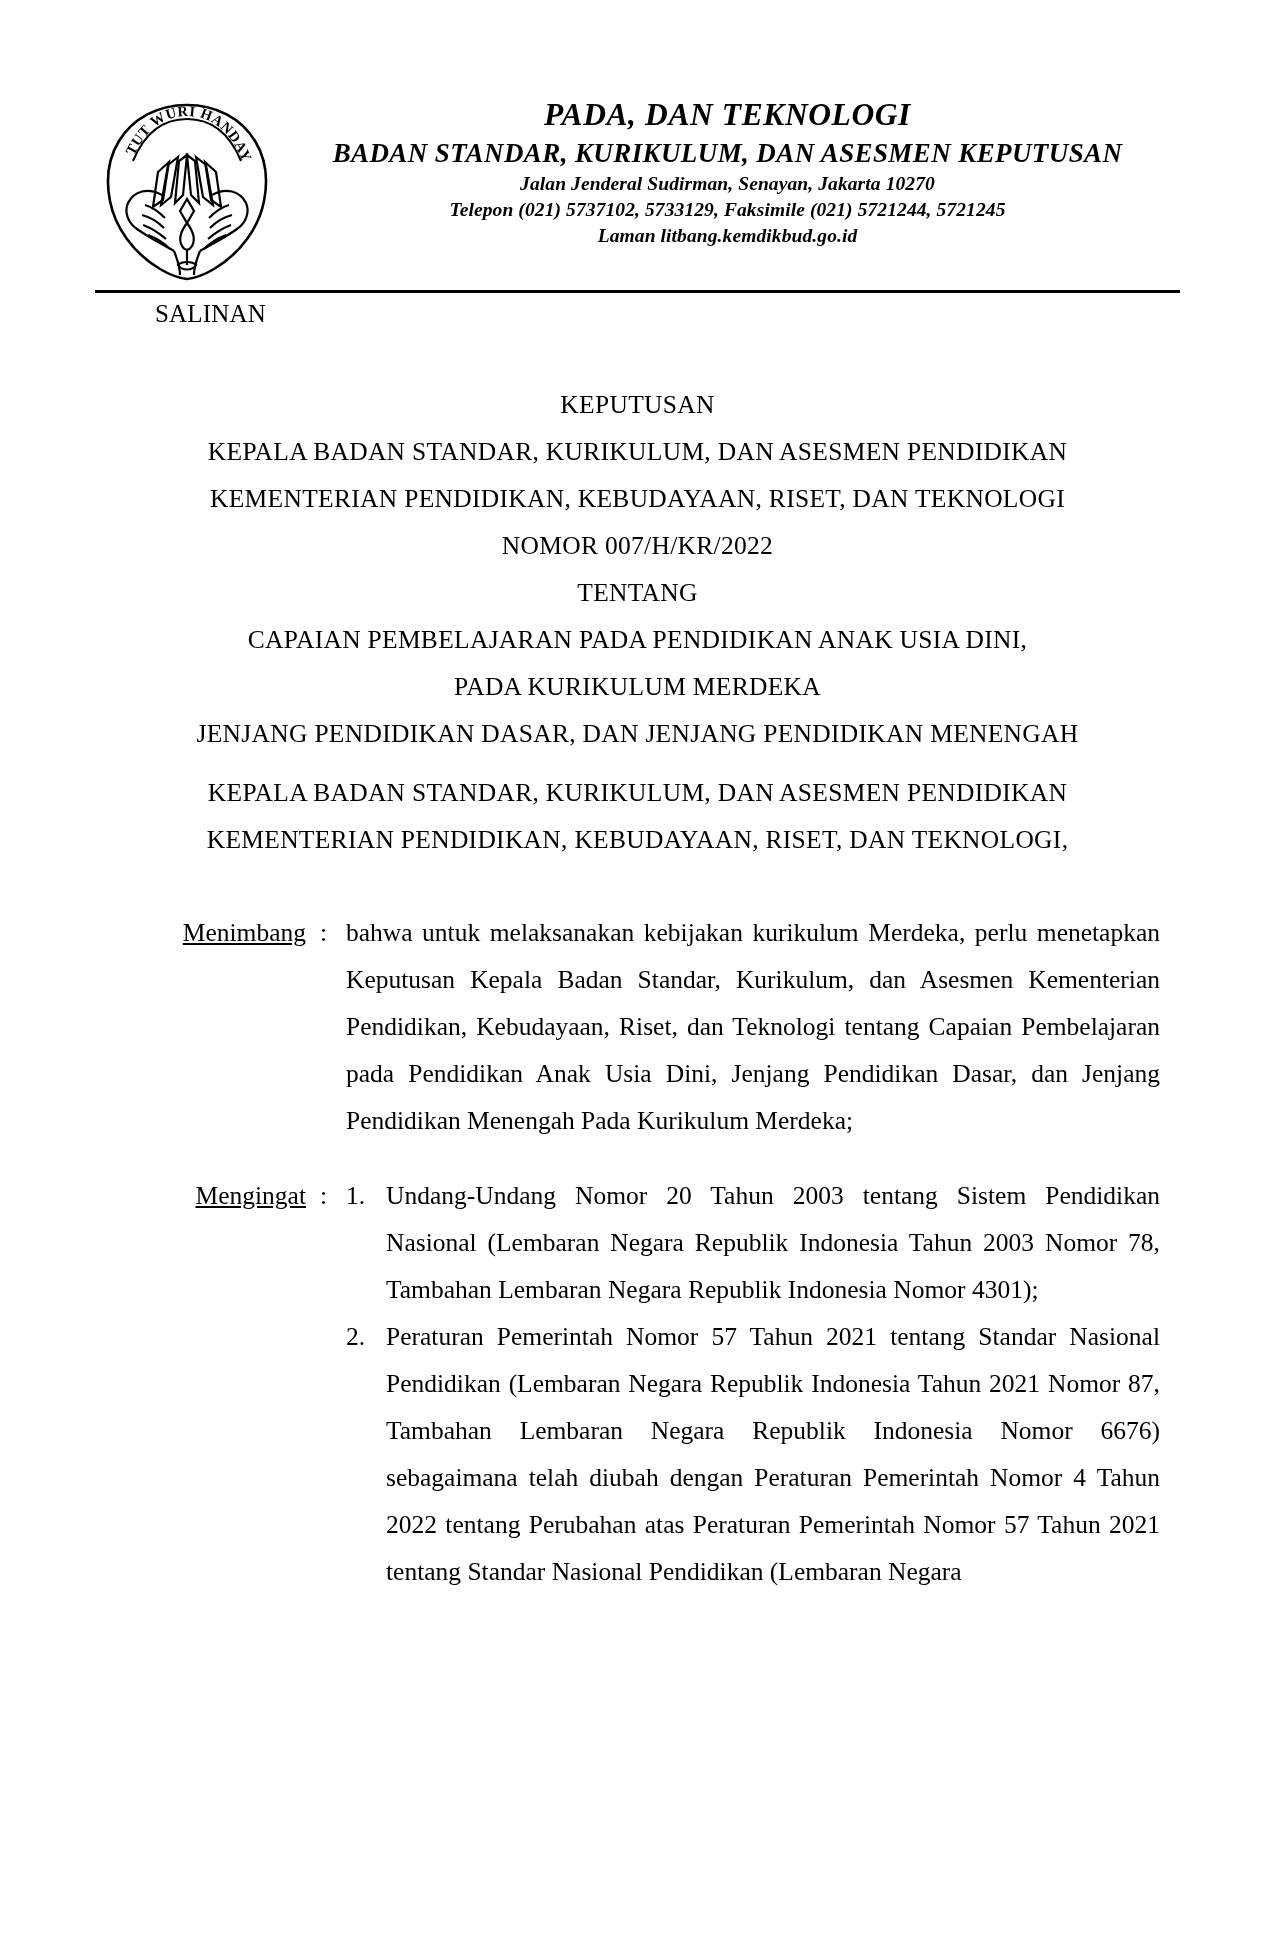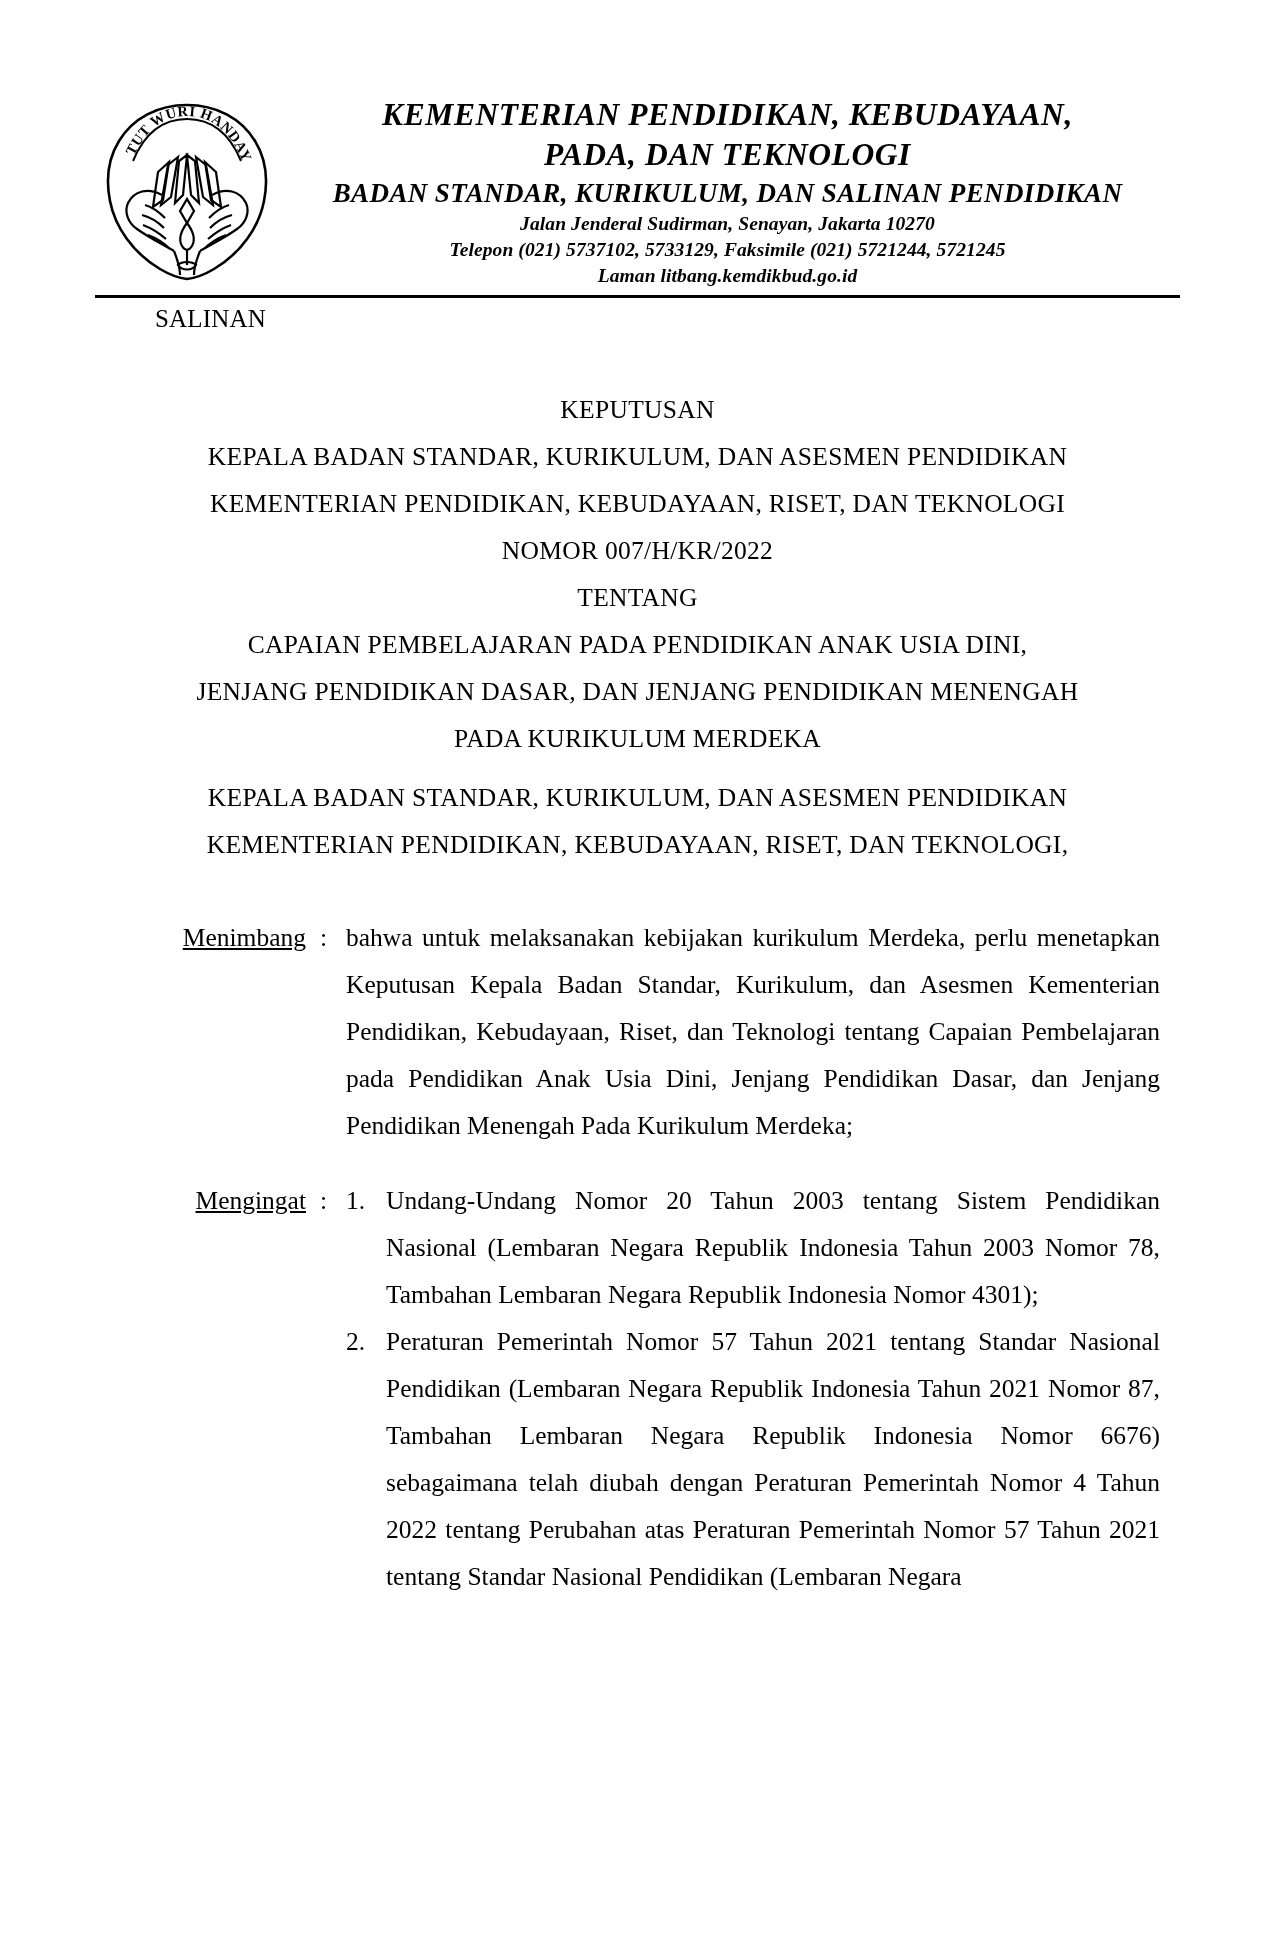--- a/index.html
+++ b/index.html
@@ -220,44 +220,43 @@
             <path d="M131 126 C 123 129, 115 134, 108 140"></path>
             <path d="M126 136 C 118 139, 110 144, 104 150"></path>
 
             <path d="M74 152 C 78 162, 80 170, 80 176"></path>
             <path d="M100 152 C 96 162, 94 170, 94 176"></path>
           </g>
         </svg>
       </div>
 
       <div class="lh-text">
-        <div class="lh-l1">KEMENTERIAN PENDIDIKAN, KEBUDAYAAN,</div>
         <div class="lh-l2">PADA, DAN TEKNOLOGI</div>
-        <div class="lh-l3">BADAN STANDAR, KURIKULUM, DAN SALINAN PENDIDIKAN</div>
+        <div class="lh-l3">BADAN STANDAR, KURIKULUM, DAN ASESMEN KEPUTUSAN</div>
         <div class="lh-small">Jalan Jenderal Sudirman, Senayan, Jakarta 10270</div>
         <div class="lh-small">Telepon (021) 5737102, 5733129, Faksimile (021) 5721244, 5721245</div>
         <div class="lh-small">Laman litbang.kemdikbud.go.id</div>
       </div>
 
     </div>
   </div>
 
   <hr class="hr-rule">
 
   <div class="salinan">SALINAN</div>
 
   <div class="title-block">
     <span class="tline">KEPUTUSAN</span>
     <span class="tline">KEPALA BADAN STANDAR, KURIKULUM, DAN ASESMEN PENDIDIKAN</span>
     <span class="tline">KEMENTERIAN PENDIDIKAN, KEBUDAYAAN, RISET, DAN TEKNOLOGI</span>
     <span class="tline">NOMOR 007/H/KR/2022</span>
     <span class="tline">TENTANG</span>
     <span class="tline">CAPAIAN PEMBELAJARAN PADA PENDIDIKAN ANAK USIA DINI,</span>
+    <span class="tline">PADA KURIKULUM MERDEKA</span>
     <span class="tline">JENJANG PENDIDIKAN DASAR, DAN JENJANG PENDIDIKAN MENENGAH</span>
-    <span class="tline">PADA KURIKULUM MERDEKA</span>
   </div>
 
   <div class="recital">
     <span class="tline">KEPALA BADAN STANDAR, KURIKULUM, DAN ASESMEN PENDIDIKAN</span>
     <span class="tline">KEMENTERIAN PENDIDIKAN, KEBUDAYAAN, RISET, DAN TEKNOLOGI,</span>
   </div>
 
   <div class="clauses">
 
     <div class="clause">

